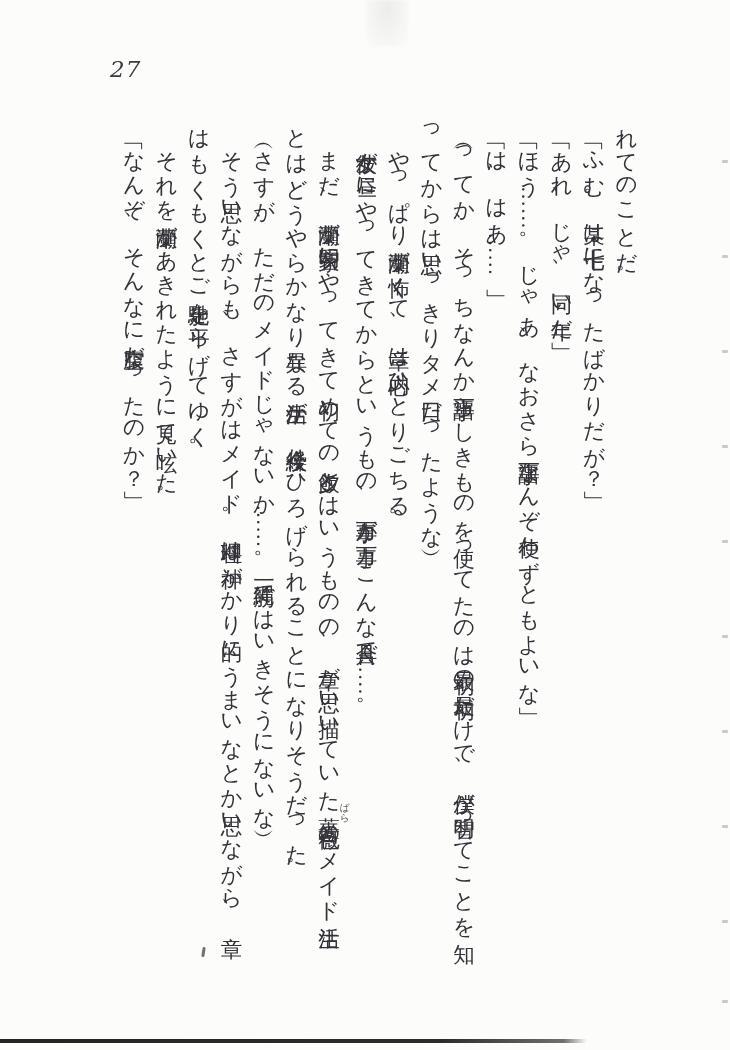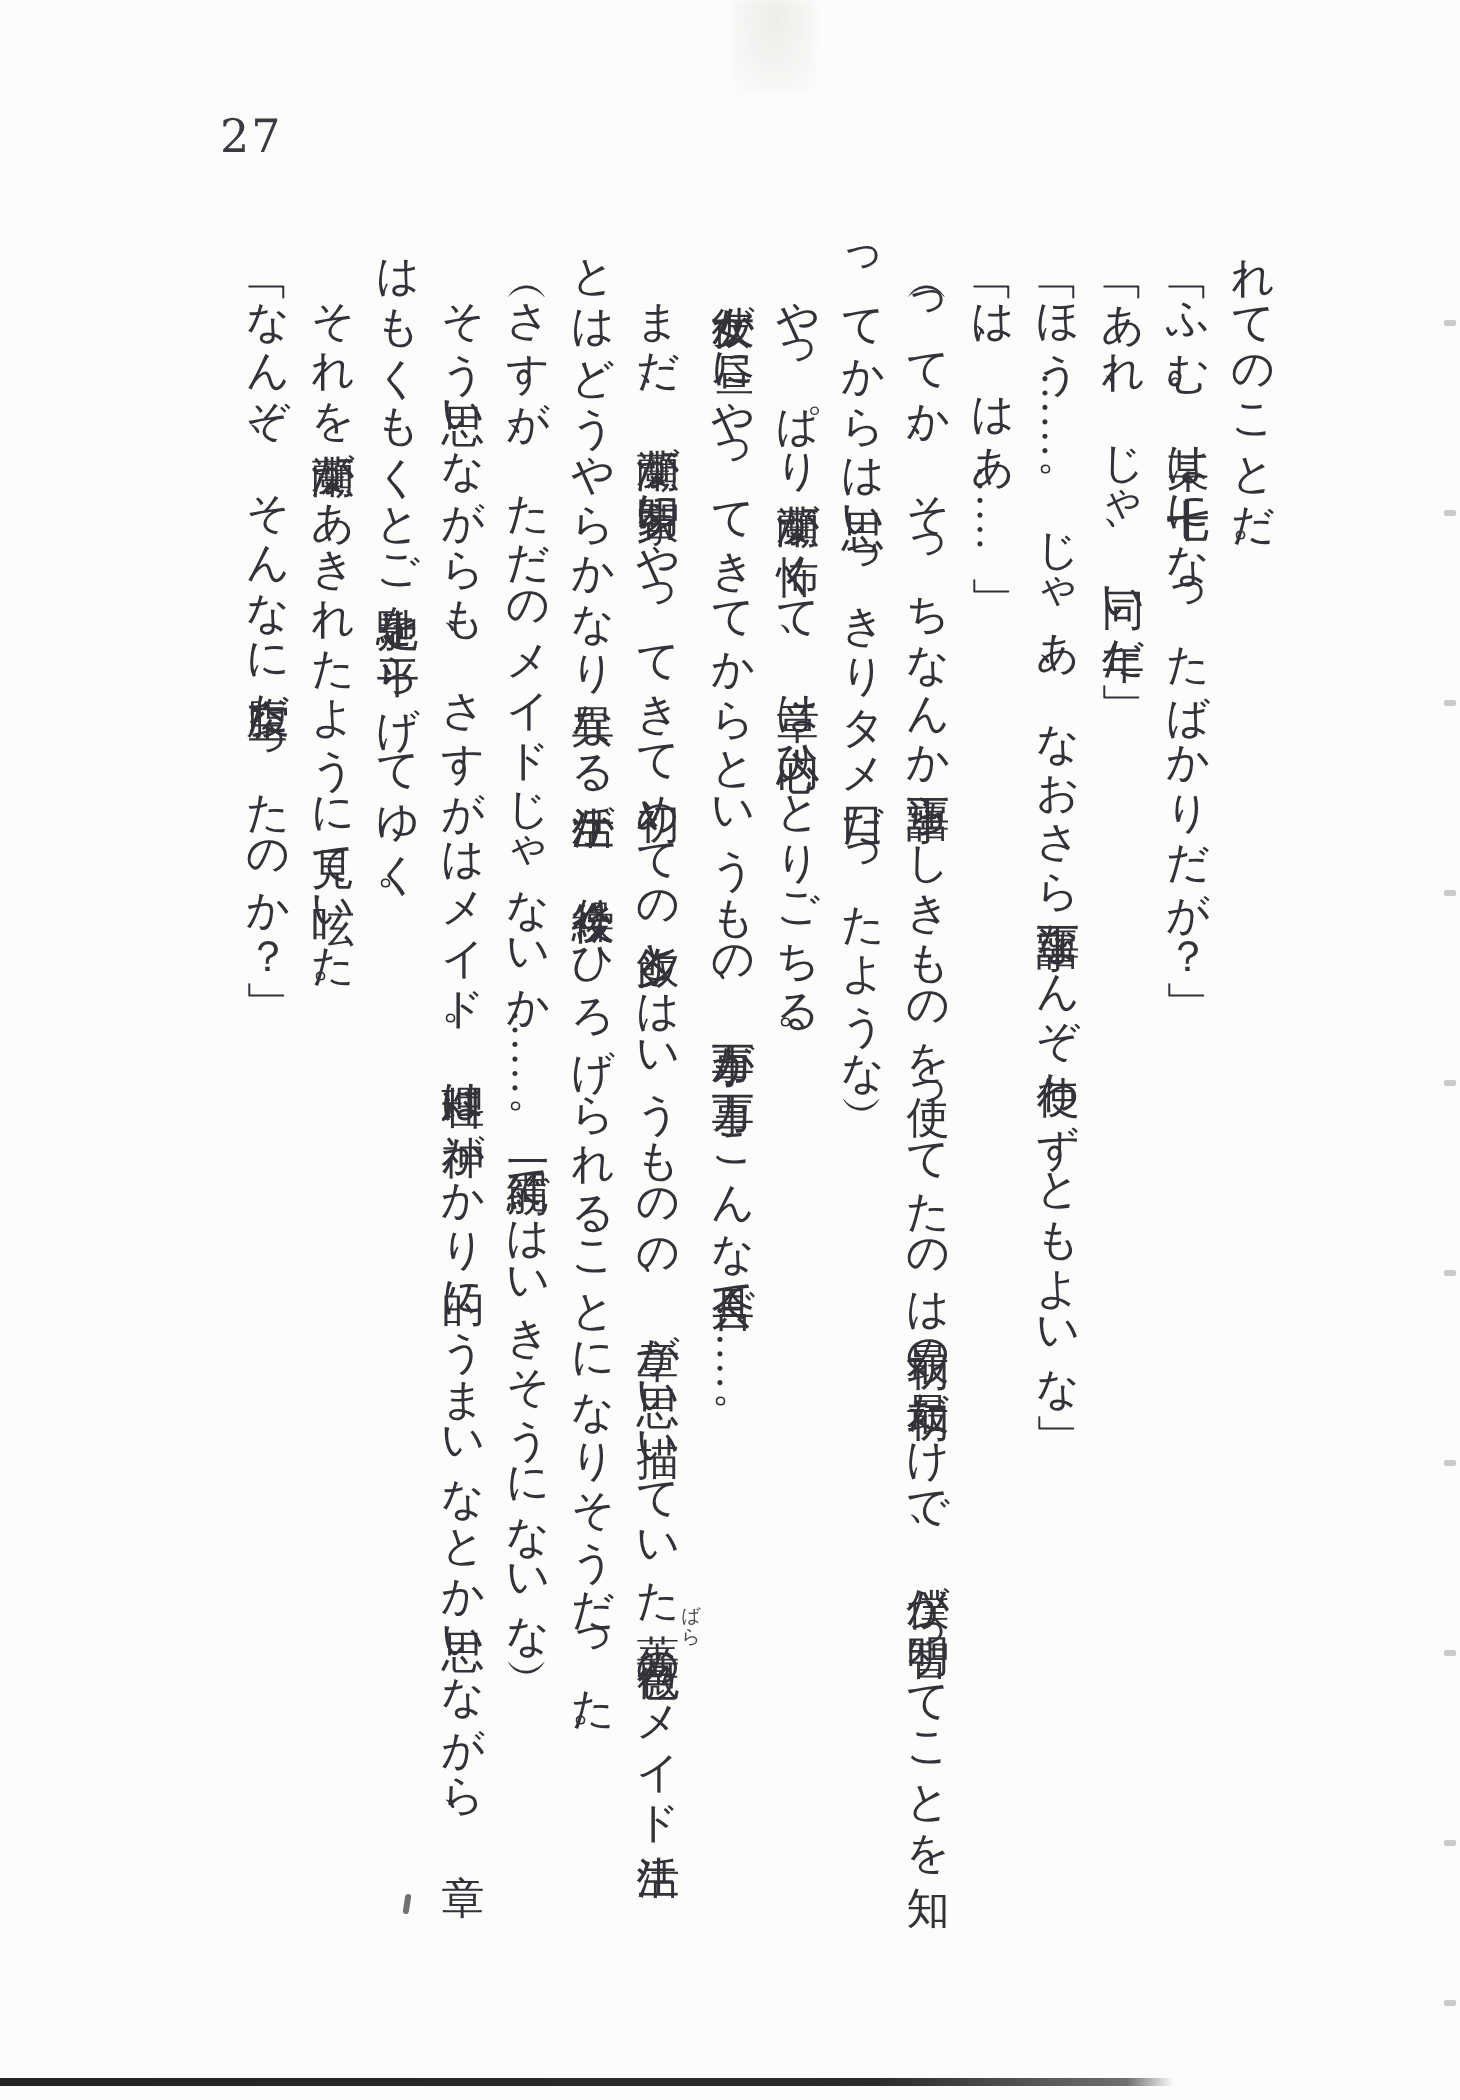--- a/index.html
+++ b/index.html
@@ -10,20 +10,21 @@
     overflow: hidden;
   }
   .book-page {
     position: absolute; inset: 0;
     background: #fcfcfb;
   }
   .page-number {
     position: absolute;
     left: 110px; top: 56px;
     font-family: "DejaVu Serif", "Liberation Serif", serif;
+    font-style: italic;
     font-size: 23px;
     color: #3b3a40;
     letter-spacing: 1px;
   }
   .text-block {
     position: absolute;
     top: 114px; left: 89px;
     width: 553px; height: 820px;
     writing-mode: vertical-rl;
     -webkit-writing-mode: vertical-rl;

